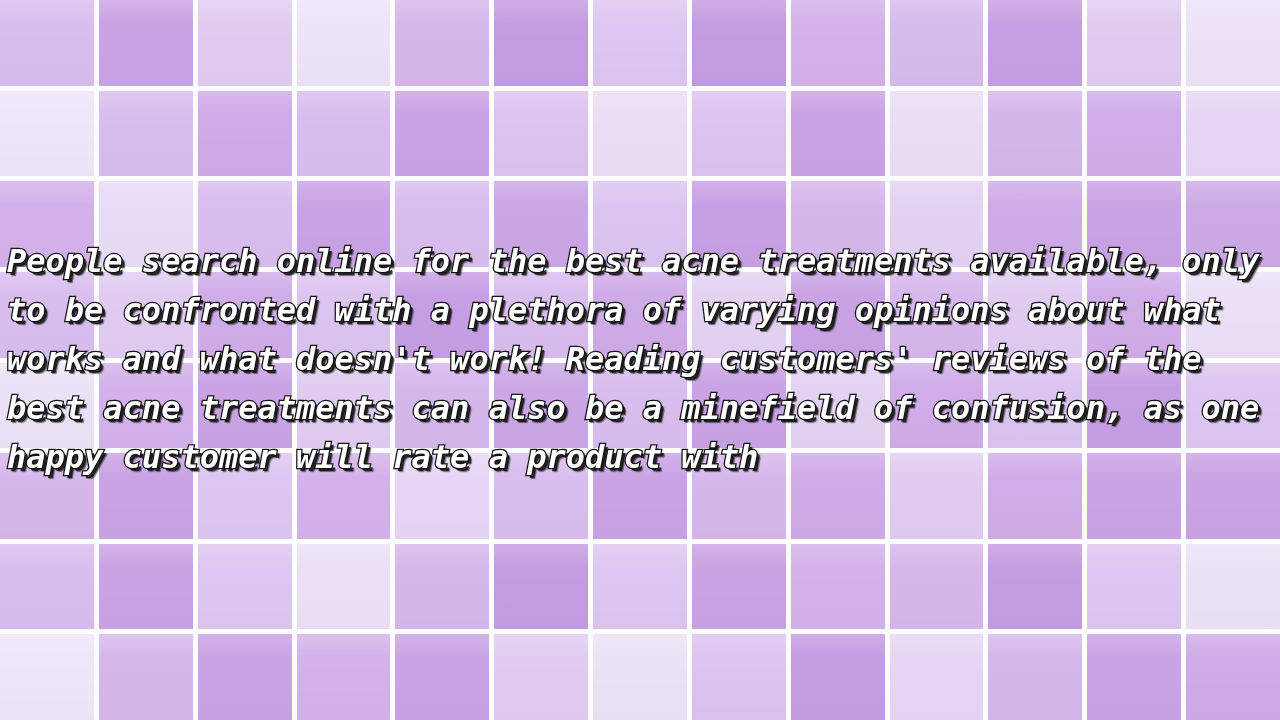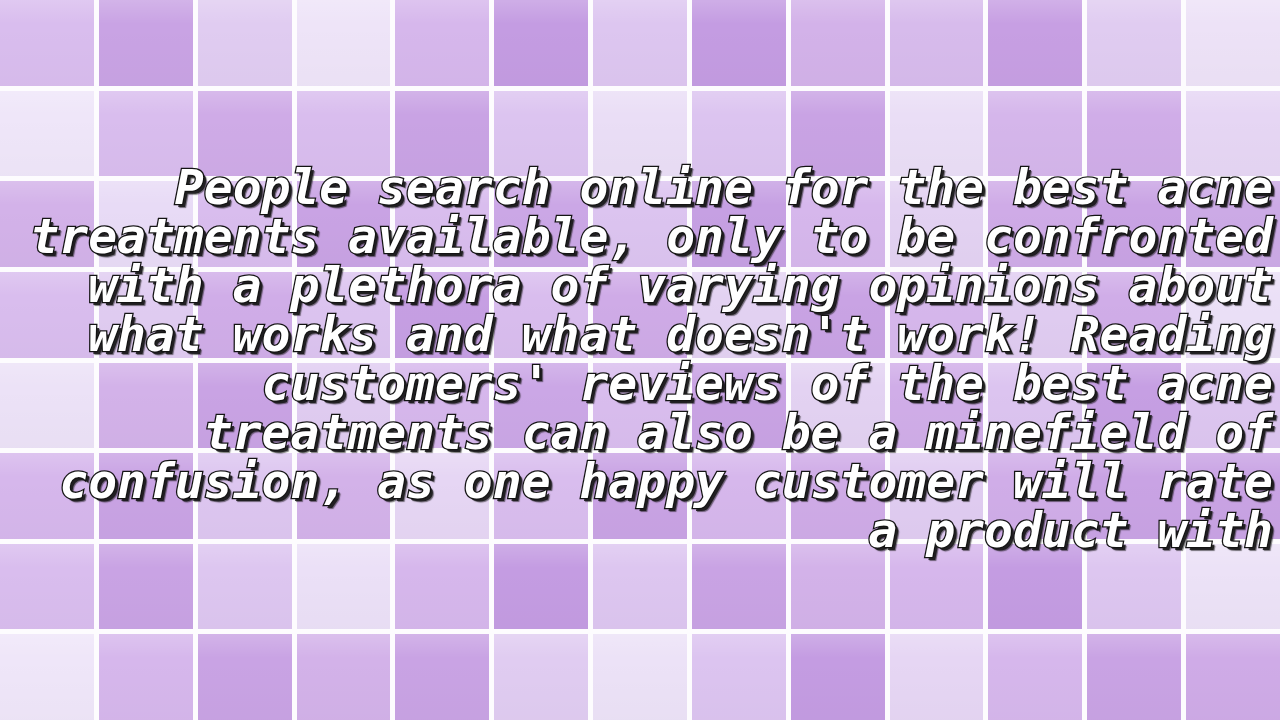--- a/index.html
+++ b/index.html
@@ -50,25 +50,25 @@
     top: 0;
     height: 720px;
     display: flex;
     align-items: center;
     justify-content: center;
     pointer-events: none;
   }
 
   #caption-text {
     width: 1266px;
-    text-align: right;
+    text-align: left;
     font-family: "DejaVu Sans Mono", "Liberation Mono", monospace;
     font-style: italic;
     font-weight: 700;
-    font-size: 48px;
+    font-size: 32px;
     line-height: 49px;
     letter-spacing: 0px;
     color: #ffffff;
     white-space: pre-wrap;
     word-break: normal;
     -webkit-text-stroke: 2.6px #141414;
     paint-order: stroke fill;
     text-shadow:
        3px 3px 0 rgba(20,20,20,0.85),
        4px 4px 1px rgba(20,20,20,0.55);

